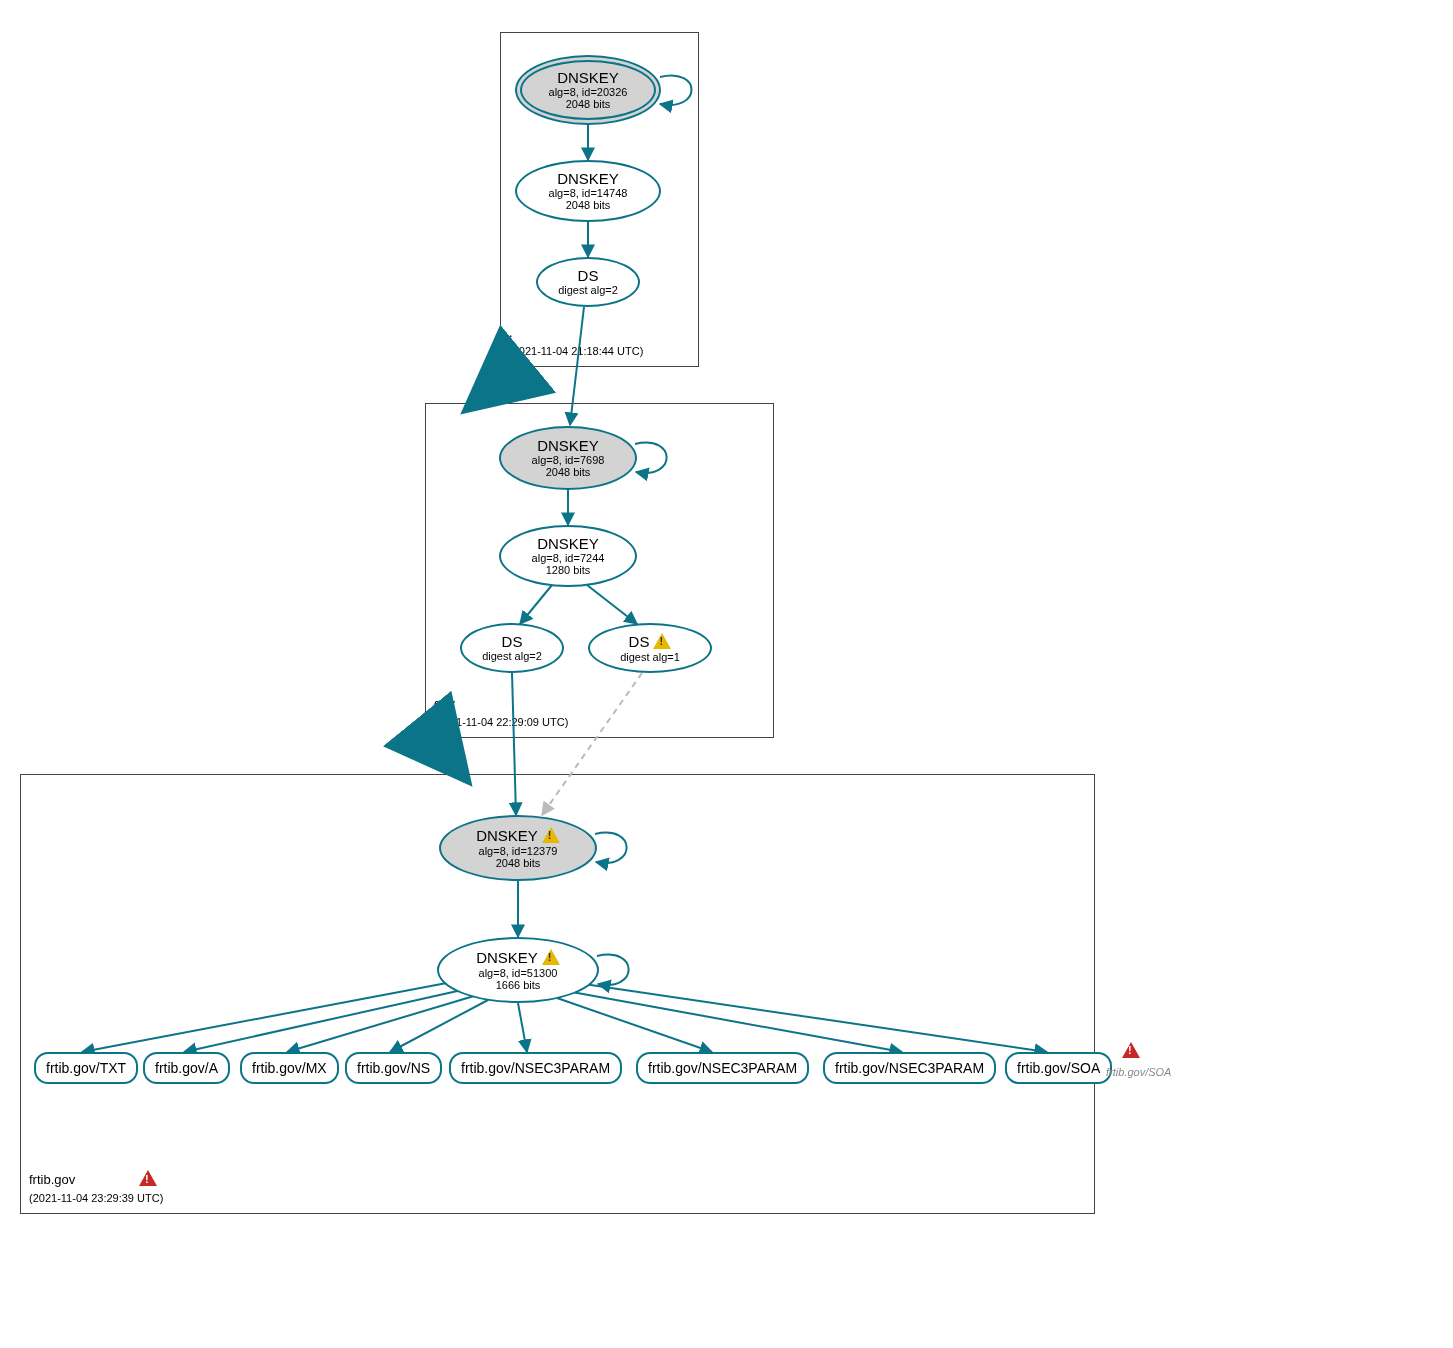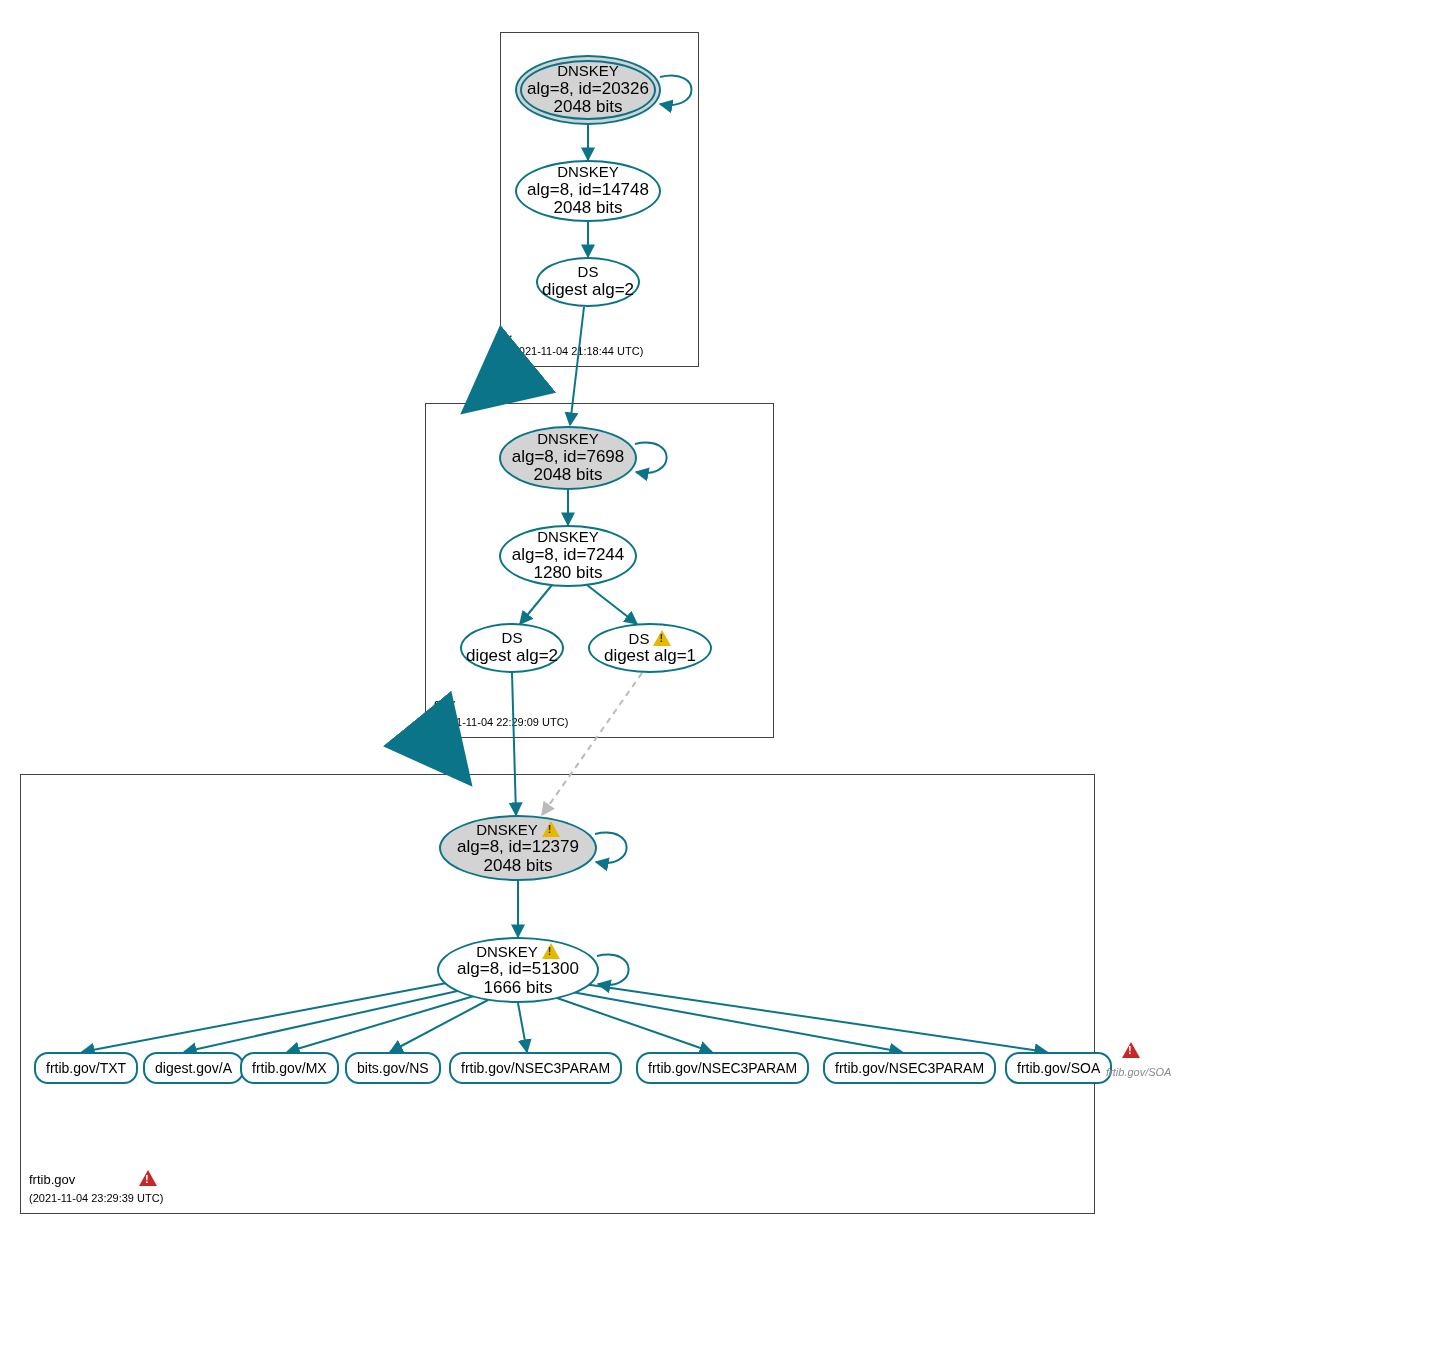--- a/index.html
+++ b/index.html
@@ -47,21 +47,21 @@
   }
   .node.filled { background: #d3d3d3; }
   .node.double::after {
     content: "";
     position: absolute;
     inset: 3px;
     border: 2px solid #0c7489;
     border-radius: 50%;
   }
   .node .title { font-weight: normal; font-size: 15px; }
-  .node .sub { font-size: 17px; }
+  .node .sub { font-size: 11px; }
   .leaf {
     position: absolute;
     border: 2px solid #0c7489;
     border-radius: 14px;
     padding: 6px 10px;
     font-size: 14px;
     background: #fff;
     white-space: nowrap;
     z-index: 3;
   }
@@ -176,23 +176,23 @@
     <span class="sub">alg=8, id=12379</span>
     <span class="sub">2048 bits</span>
   </div>
   <div class="node" style="left:425px; top:925px; width:162px; height:66px;">
     <span><span class="title">DNSKEY</span><span class="warn-tri"></span></span>
     <span class="sub">alg=8, id=51300</span>
     <span class="sub">1666 bits</span>
   </div>
 
   <div class="leaf" style="left:22px; top:1040px;">frtib.gov/TXT</div>
-  <div class="leaf" style="left:131px; top:1040px;">digest.gov/A</div>
+  <div class="leaf" style="left:131px; top:1040px;">frtib.gov/A</div>
   <div class="leaf" style="left:228px; top:1040px;">frtib.gov/MX</div>
-  <div class="leaf" style="left:333px; top:1040px;">bits.gov/NS</div>
+  <div class="leaf" style="left:333px; top:1040px;">frtib.gov/NS</div>
   <div class="leaf" style="left:437px; top:1040px;">frtib.gov/NSEC3PARAM</div>
   <div class="leaf" style="left:624px; top:1040px;">frtib.gov/NSEC3PARAM</div>
   <div class="leaf" style="left:811px; top:1040px;">frtib.gov/NSEC3PARAM</div>
   <div class="leaf" style="left:993px; top:1040px;">frtib.gov/SOA</div>
 
   <span class="free-icon" style="left:1106px; top:1030px;"><span class="err-tri"></span></span>
   <span class="free-label" style="left:1094px; top:1054px;">frtib.gov/SOA</span>
 
   <svg class="edges">
     <defs>

